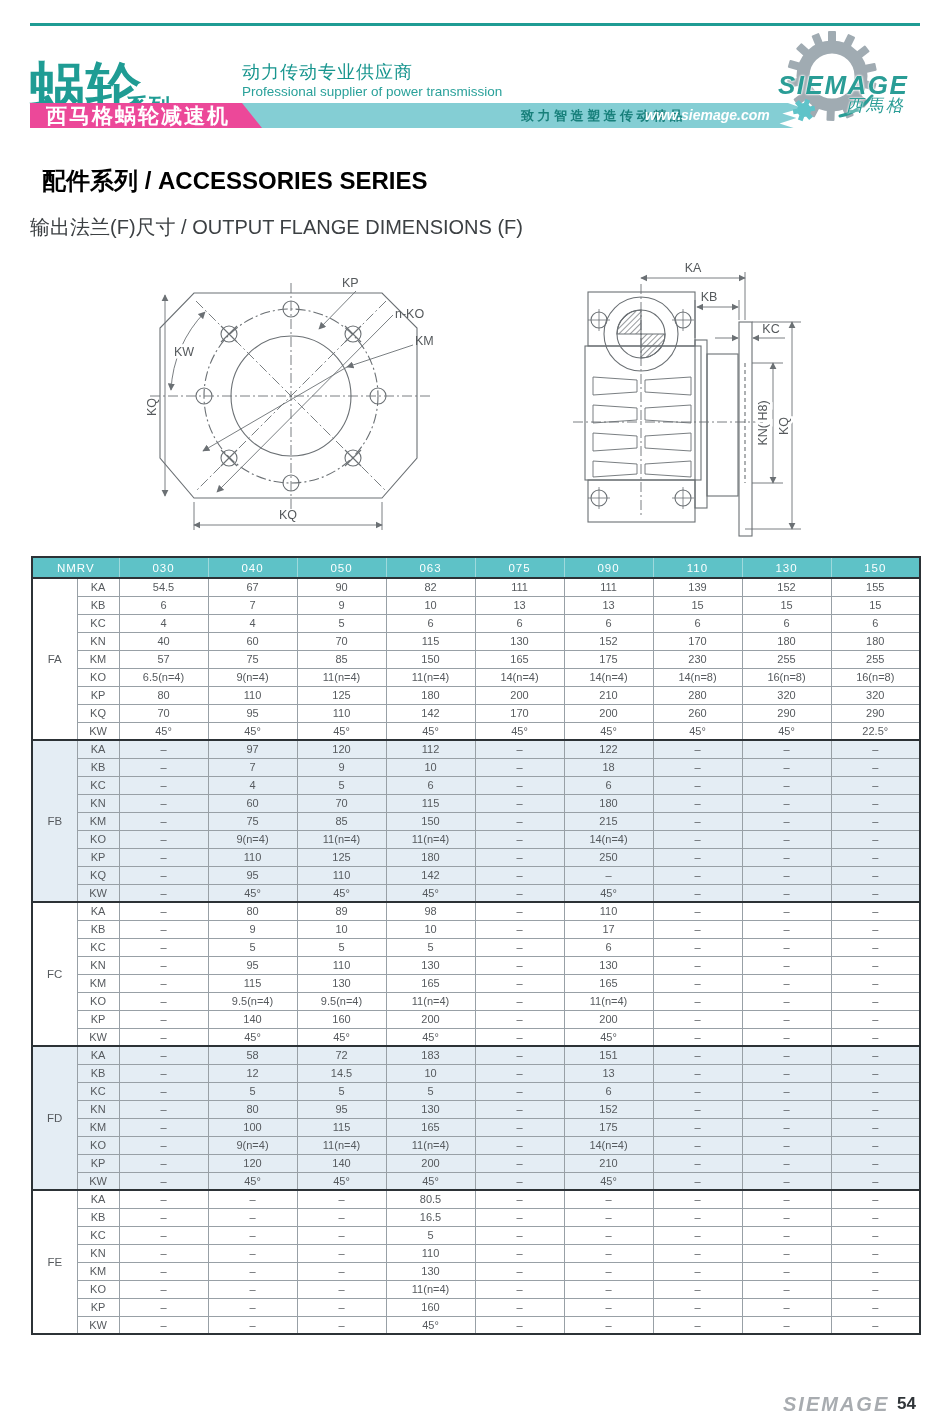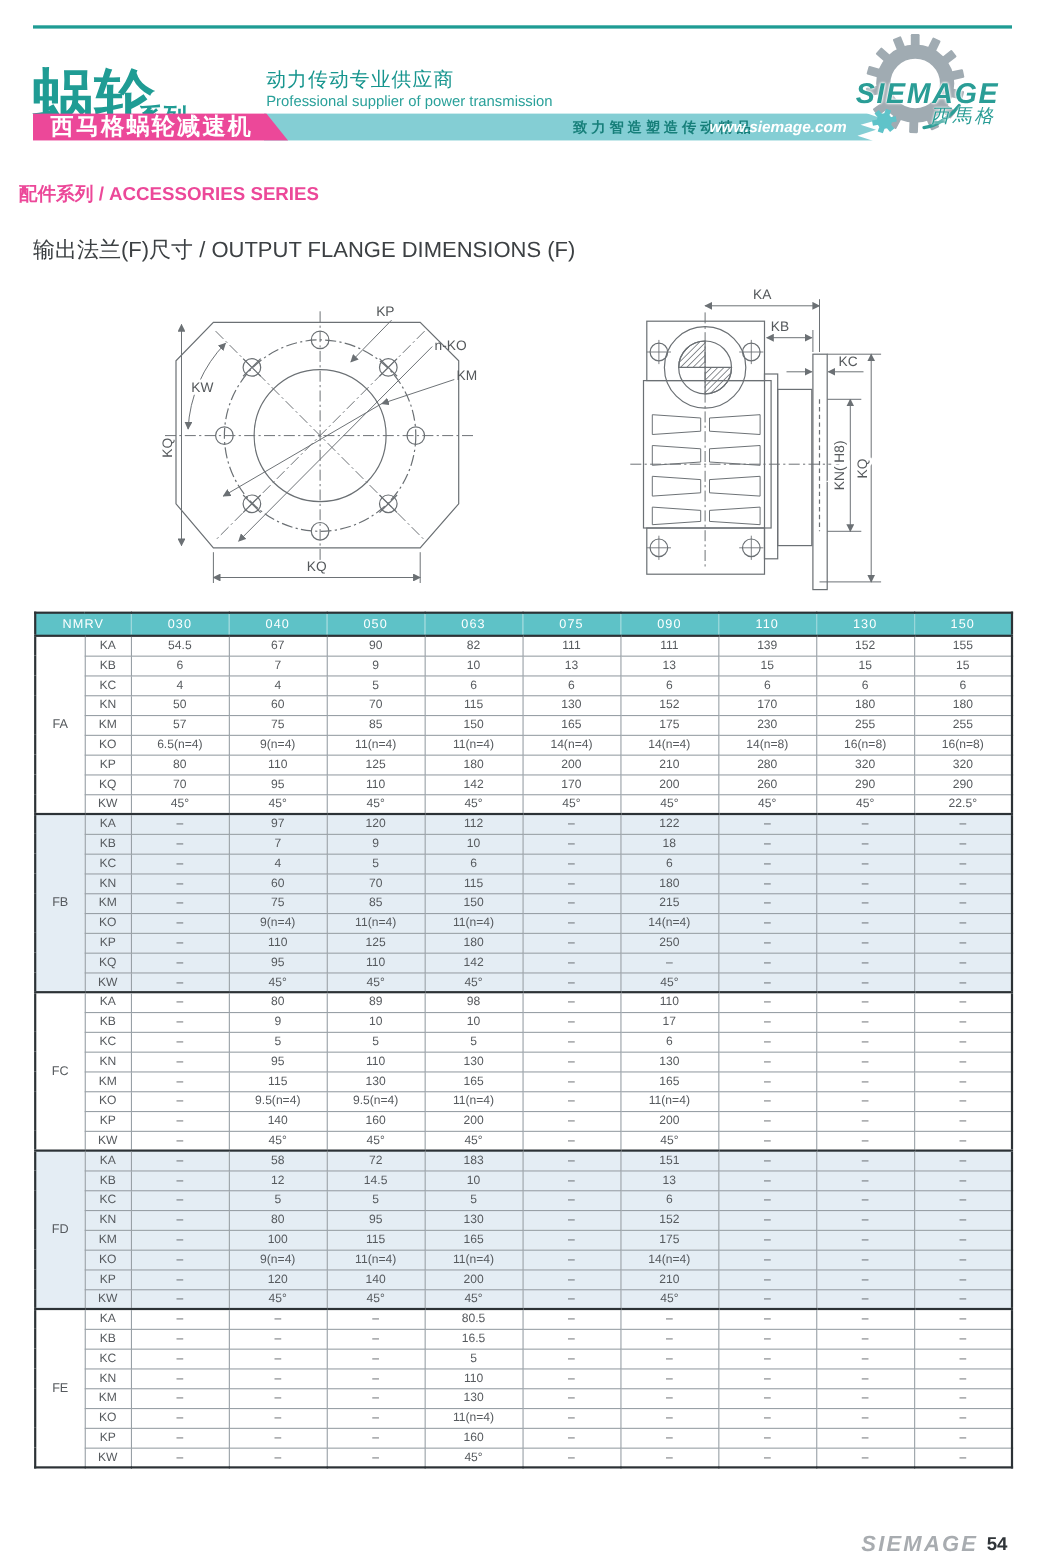--- a/index.html
+++ b/index.html
@@ -35,21 +35,21 @@
     color:#2a9d96; letter-spacing:1.5px;
     text-shadow:0 0 2px #fff,0 0 2px #fff,0 0 3px #fff;
   }
   .logo-cn {
     left:846px; top:94px; font-size:17px; color:#2a9d96; font-style:italic;
     font-family:"Liberation Serif", serif; letter-spacing:3px;
     text-shadow:0 0 2px #fff,0 0 2px #fff;
   }
 
   
-  .section-title { left:17px; top:165px; font-size:17px; font-weight:bold; color:#ec4899; }
+  .section-title { left:42px; top:165px; font-size:24px; font-weight:bold; color:#000000; }
   .subsection-title { left:30px; top:214px; font-size:20px; font-weight:normal; color:#3c4043; }
 
   
   .drawing { stroke:#6b7074; fill:none; }
   svg text { stroke:none; fill:#55595c; font-family:"Liberation Sans", sans-serif; font-size:12.5px; }
   svg text.halo { stroke:#fff; stroke-width:5px; paint-order:stroke; }
 
   
   .flange-table-wrap { left:31px; top:556px; width:888px; }
   table.flange { width:100%; border-collapse:collapse; table-layout:fixed; border:2px solid #2c3236; }
@@ -321,21 +321,21 @@
           <td>5</td>
           <td>6</td>
           <td>6</td>
           <td>6</td>
           <td>6</td>
           <td>6</td>
           <td>6</td>
         </tr>
         <tr>
           <td class="param-cell">KN</td>
-          <td>50</td>
+          <td>40</td>
           <td>60</td>
           <td>70</td>
           <td>115</td>
           <td>130</td>
           <td>152</td>
           <td>170</td>
           <td>180</td>
           <td>180</td>
         </tr>
         <tr>

